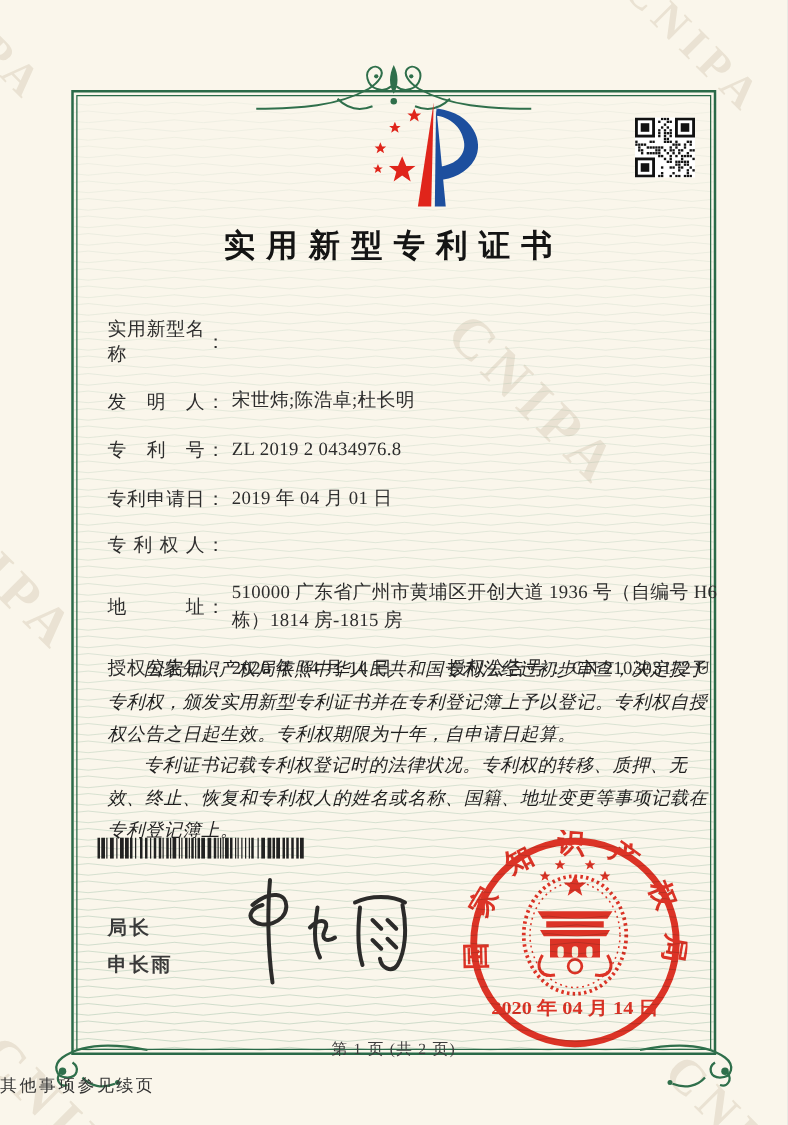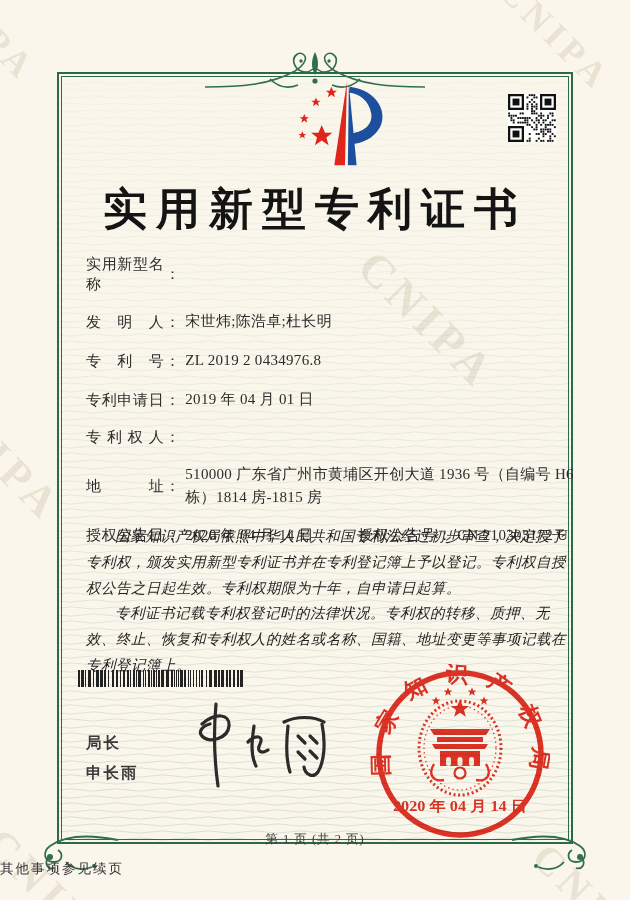--- a/index.html
+++ b/index.html
@@ -15,21 +15,21 @@
   
   .frame{position:absolute;left:57px;top:72px;width:516px;height:772px;
          border:2.5px solid #2a6a48;z-index:2;pointer-events:none}
   .frame-inner{position:absolute;inset:2px;border:1px solid #2a6a48}
   .orn{position:absolute;z-index:3;pointer-events:none}
   
   .cert-no{position:absolute;left:103px;top:88px;z-index:3;font-size:14px;letter-spacing:1.5px;color:#2b2b2b}
   .logo{position:absolute;left:290px;top:80px;width:108px;height:92px;z-index:3}
   .qr{position:absolute;left:508px;top:94px;width:48px;height:48px;z-index:3}
   .title{position:absolute;left:0;right:0;top:180px;z-index:3;text-align:center;
-         font-size:44px;font-weight:700;letter-spacing:9px;color:#141414}
+         font-size:25px;font-weight:700;letter-spacing:9px;color:#141414}
   
   .fields{position:absolute;left:86px;right:56px;top:254px;z-index:3;font-size:15px;letter-spacing:.3px;color:#2d2d2d}
   .frow{display:flex;align-items:center;line-height:20px;margin-bottom:16px}
   .flab{display:inline-block;flex:none;width:78px;text-align:justify;text-align-last:justify}
   .colon{flex:none;margin:0 5px 0 1px}
   .fval{flex:1;line-height:23px}
   .ggroup{display:inline-flex;width:272px}
   
   .body-text{position:absolute;left:86px;right:60px;top:524px;z-index:3;
              font-size:14.5px;line-height:1.78;letter-spacing:.5px;color:#1f1f1f;font-style:italic}

